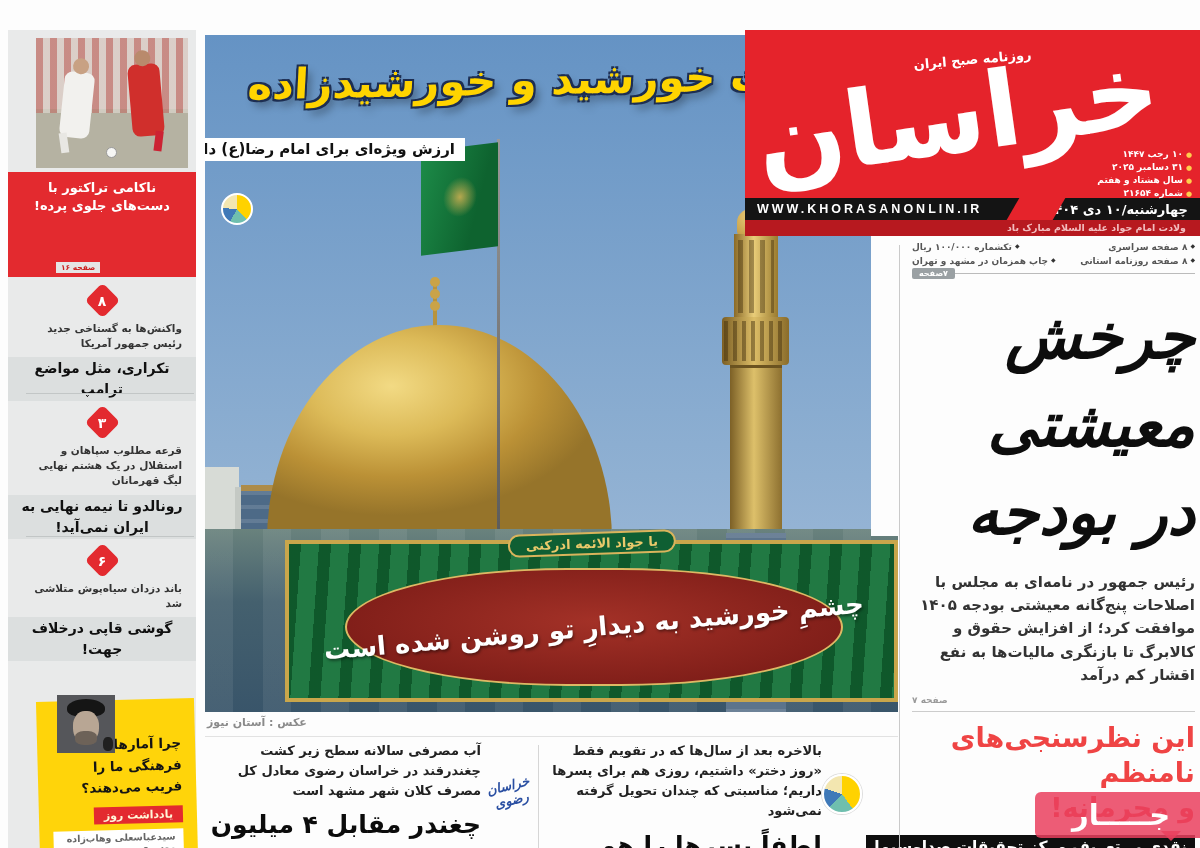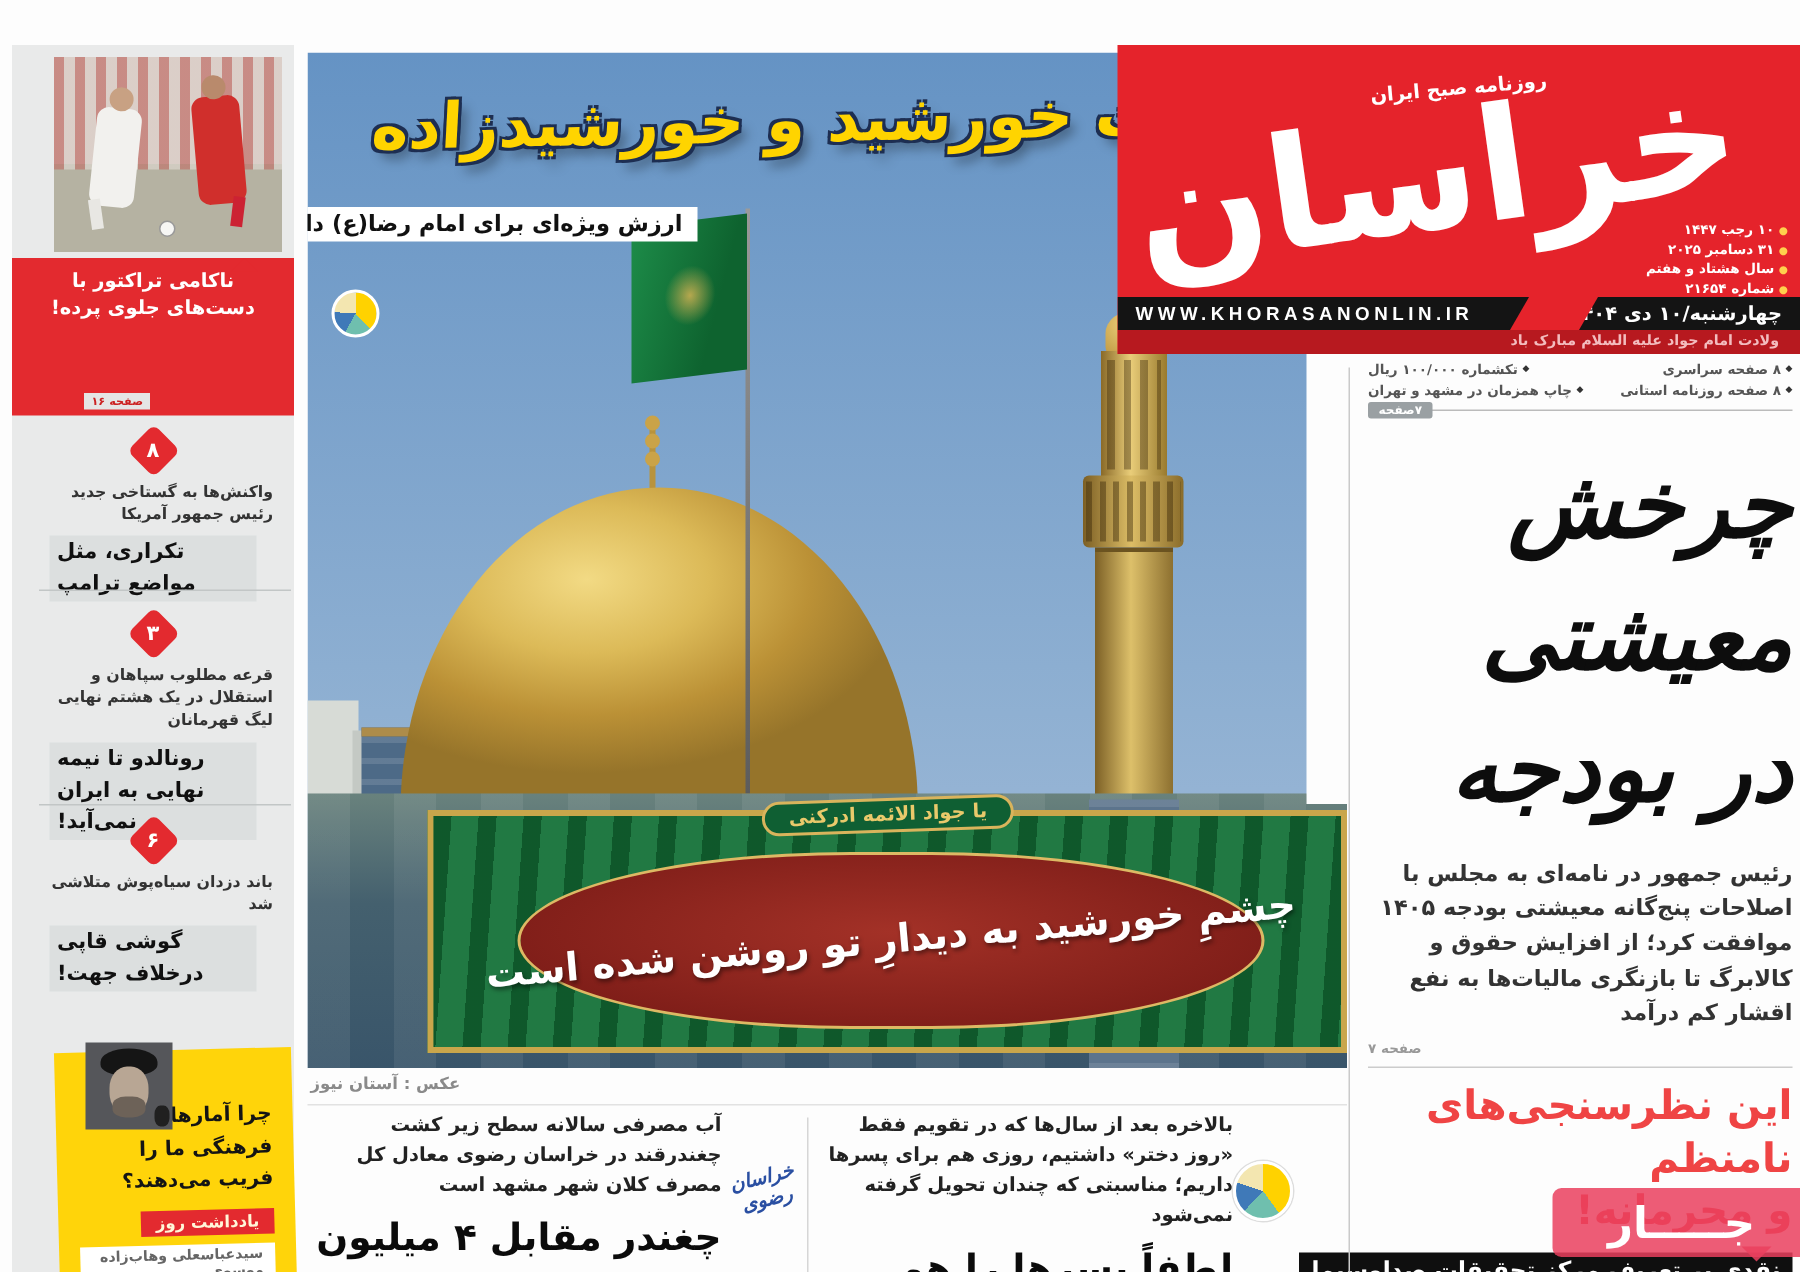--- a/index.html
+++ b/index.html
@@ -27,21 +27,21 @@
   .sports-box::before{content:"";position:absolute;top:-9px;right:24px;border:9px solid transparent;border-bottom-color:#e32a2f;}
   .sports-title{font-size:13px;font-weight:800;line-height:1.35;}
   .sports-body{font-size:9px;font-weight:700;color:#ffd2d2;line-height:1.5;margin-top:4px;}
   .sports-pg{position:absolute;left:8px;bottom:4px;background:#e5e5e5;color:#c22;font-size:7.5px;font-weight:700;padding:1px 5px;margin-left:40px;}
 
   .side-item{position:absolute;left:0;width:188px;text-align:center;direction:rtl;}
   .diamond{width:25px;height:25px;background:#e32a2f;border-radius:5px;transform:rotate(45deg);margin:0 auto;
      display:flex;align-items:center;justify-content:center;}
   .diamond span{transform:rotate(-45deg);color:#fff;font-size:14px;font-weight:800;}
   .side-kicker{margin-top:8px;padding:0 14px;font-size:10.5px;font-weight:700;color:#333;line-height:1.45;text-align:right;}
-  .side-title-wrap{margin-top:6px;padding:0 25px;text-align:left;}
+  .side-title-wrap{margin-top:6px;padding:0 0;text-align:center;}
   .side-title{display:inline-block;background:#dcdfdf;font-size:14px;font-weight:900;color:#101010;line-height:1.5;padding:1px 5px;}
   .side-div{position:absolute;left:10px;width:168px;height:1px;background:#c2c6c6;}
 
   .note-box{position:absolute;left:30px;top:670px;width:158px;height:158px;background:#ffd40a;transform:rotate(-1.5deg);
      direction:rtl;text-align:right;padding:34px 14px 8px;}
   .portrait{position:absolute;left:41px;top:635px;width:58px;height:58px;background:#55565a;overflow:hidden;z-index:3;}
   .portrait .face{position:absolute;left:16px;top:16px;width:26px;height:32px;border-radius:45%;background:#b8a694;}
   .portrait .turban{position:absolute;left:10px;top:4px;width:38px;height:18px;border-radius:50% 50% 40% 40%;background:#151515;}
   .portrait .beard{position:absolute;left:18px;top:36px;width:22px;height:14px;border-radius:40%;background:#6d6258;}
   .portrait .mic{position:absolute;right:2px;bottom:2px;width:10px;height:14px;border-radius:40%;background:#202020;}

